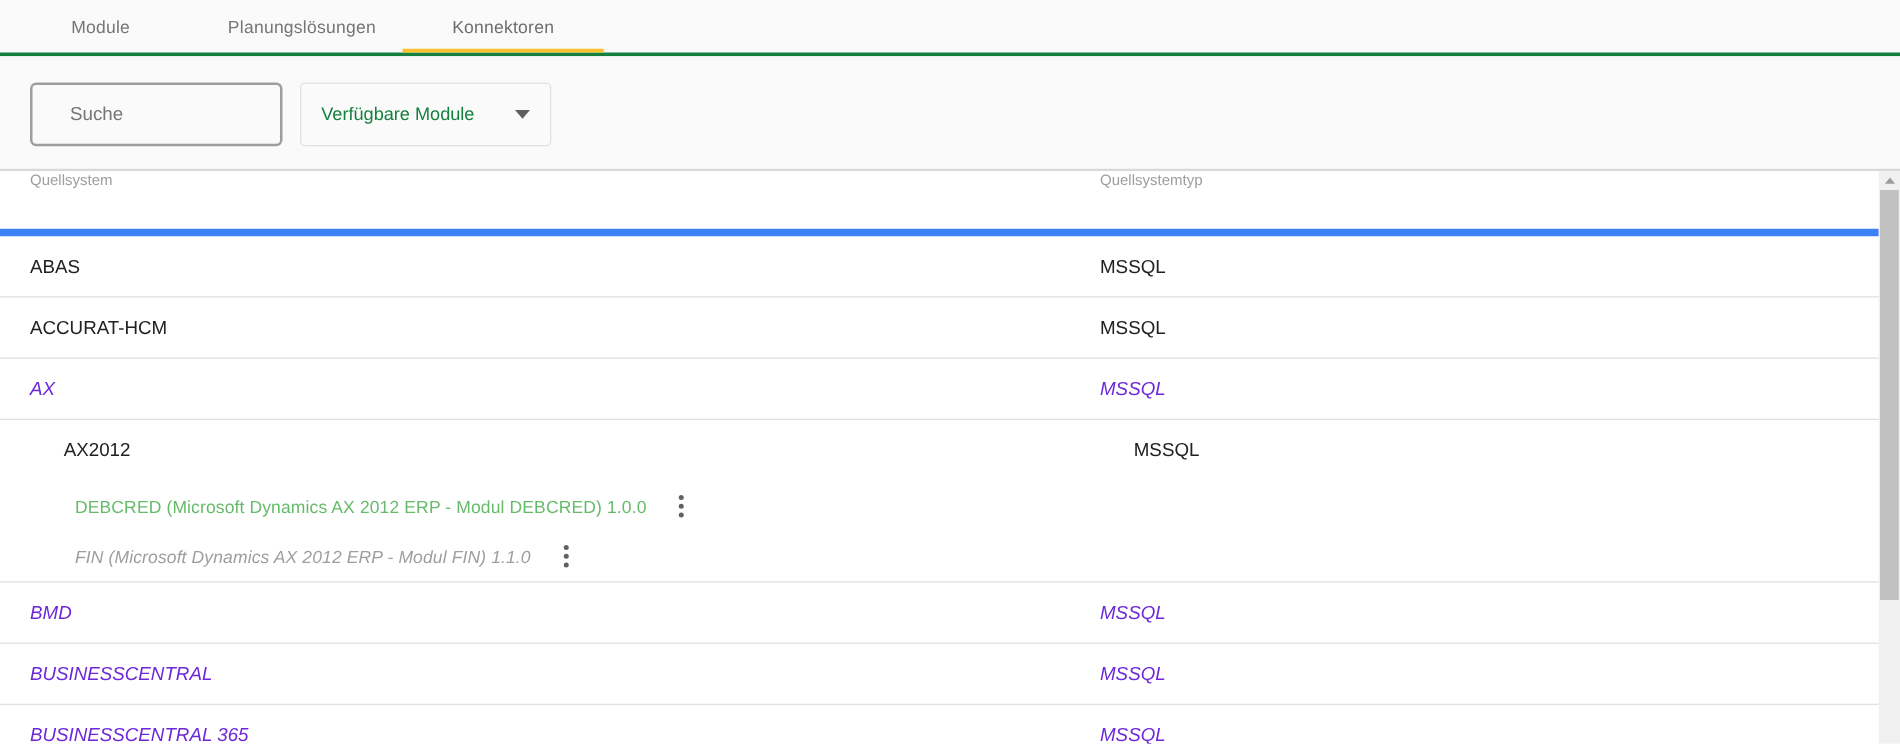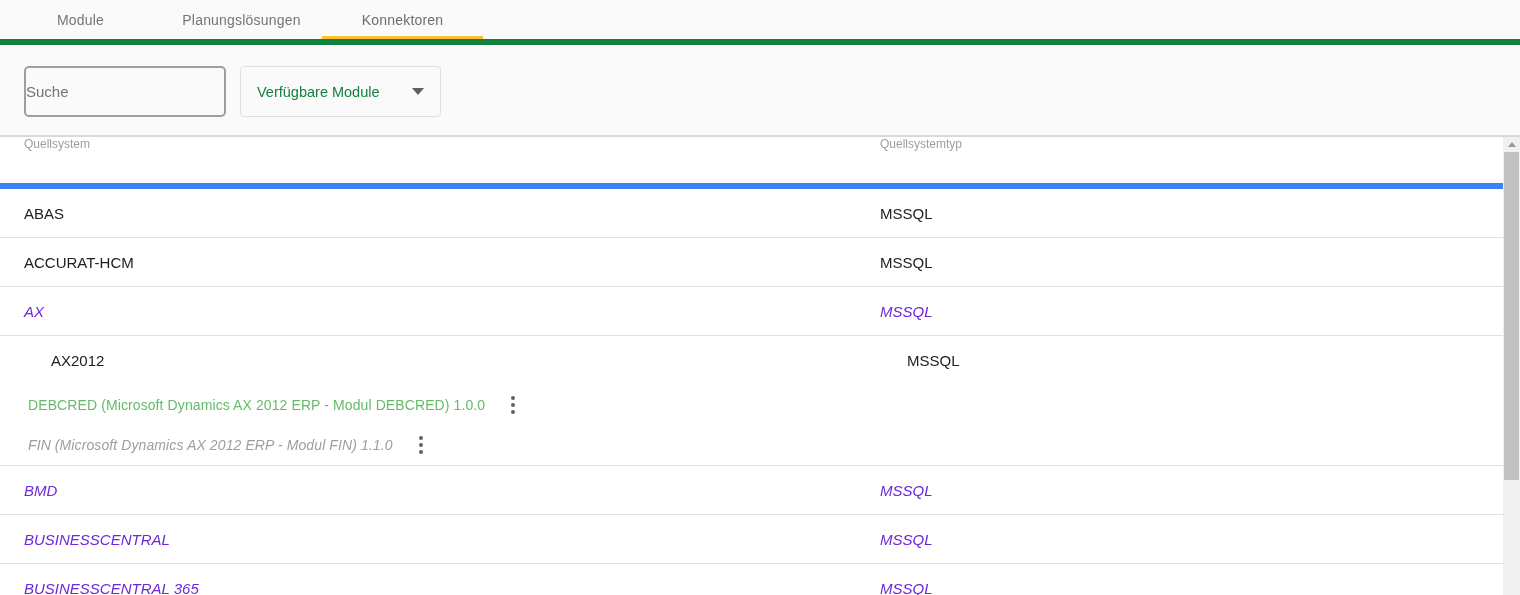--- a/index.html
+++ b/index.html
@@ -1,51 +1,51 @@
 <!DOCTYPE html>
 <html><head>
 <meta charset="utf-8">
 <style>
   * { margin:0; padding:0; box-sizing:border-box; }
   html,body { width:1520px; height:595px; overflow:hidden; background:#fff;
               font-family:"Liberation Sans", sans-serif; }
 
   
-  .tabbar { display:flex; height:45px; background:#fafafa; border-bottom:6px solid #15803d; }
+  .tabbar { display:flex; height:45px; background:#fafafa; border-bottom:3px solid #15803d; }
   .tab { width:161px; display:flex; align-items:center; justify-content:center;
          font-size:14px; color:#757575; cursor:pointer; position:relative; letter-spacing:.2px; }
   .tab.active { color:#6d6d6d; }
   .tab.active::after { content:""; position:absolute; left:0; right:0; bottom:0;
                        height:3px; background:#FBC02D; }
 
   
   .filterbar { height:92px; background:#fafafa; border-bottom:2px solid #d9d9d9; position:relative; }
   .search { position:absolute; left:24px; top:21px; width:202px; height:51px;
             border:2px solid #9e9e9e; border-radius:5px; background:transparent;
-            padding:0 0; font-size:15px; color:#424242; outline:none; }
+            padding:0 30px; font-size:15px; color:#424242; outline:none; }
   .search::placeholder { color:#757575; }
   .dropdown { position:absolute; left:240px; top:21px; width:201px; height:51px;
               border:1px solid #e0e0e0; border-radius:4px; display:flex; align-items:center;
               padding:0 16px; font-size:14.5px; color:#15803d; cursor:pointer; background:#fafafa; }
   .caret { margin-left:auto; width:0; height:0; border-left:6px solid transparent;
            border-right:6px solid transparent; border-top:7px solid #5f5f5f; }
 
   
   .tablewrap { position:relative; height:458px; background:#fff; }
   .table { width:1503px; }
   .hrow { display:flex; height:52px; border-bottom:6px solid #3b82f6;
           font-size:12px; color:#9e9e9e; }
   .row { display:flex; align-items:center; height:49px; border-bottom:1px solid #e0e0e0;
          font-size:15px; color:#212121; cursor:pointer; }
   .row.inactive, .row.inactive .c2 { color:#6d28d9; font-style:italic; }
   .c1 { width:880px; padding-left:24px; }
   .c2 { flex:1; }
   .row-expanded { border-bottom:1px solid #e0e0e0; }
   .rowline { display:flex; align-items:center; height:49px; font-size:15px; color:#212121; cursor:pointer;padding-left:27px; }
-  .connector { height:40px; display:flex; align-items:center; padding-left:28px; font-size:14px; }
+  .connector { height:40px; display:flex; align-items:center; padding-left:60px; font-size:14px; }
   .connector .lbl { letter-spacing:.1px; }
   .connector.green .lbl { color:#66BB6A; }
   .connector.inactive .lbl { color:#9e9e9e; font-style:italic; }
   .kebab { margin-left:22px; display:flex; flex-direction:column; gap:3px; padding:4px; cursor:pointer; }
   .kebab .dot { width:4px; height:4px; background:#616161; border-radius:50%; }
 
   
   .scrollbar { position:absolute; right:0; top:0; width:17px; height:458px; background:#f0f0f0; }
   .sb-arrow { height:15px; display:flex; align-items:center; justify-content:center; cursor:pointer; }
   .sb-arrow i { width:0; height:0; border-left:4px solid transparent; border-right:4px solid transparent;

